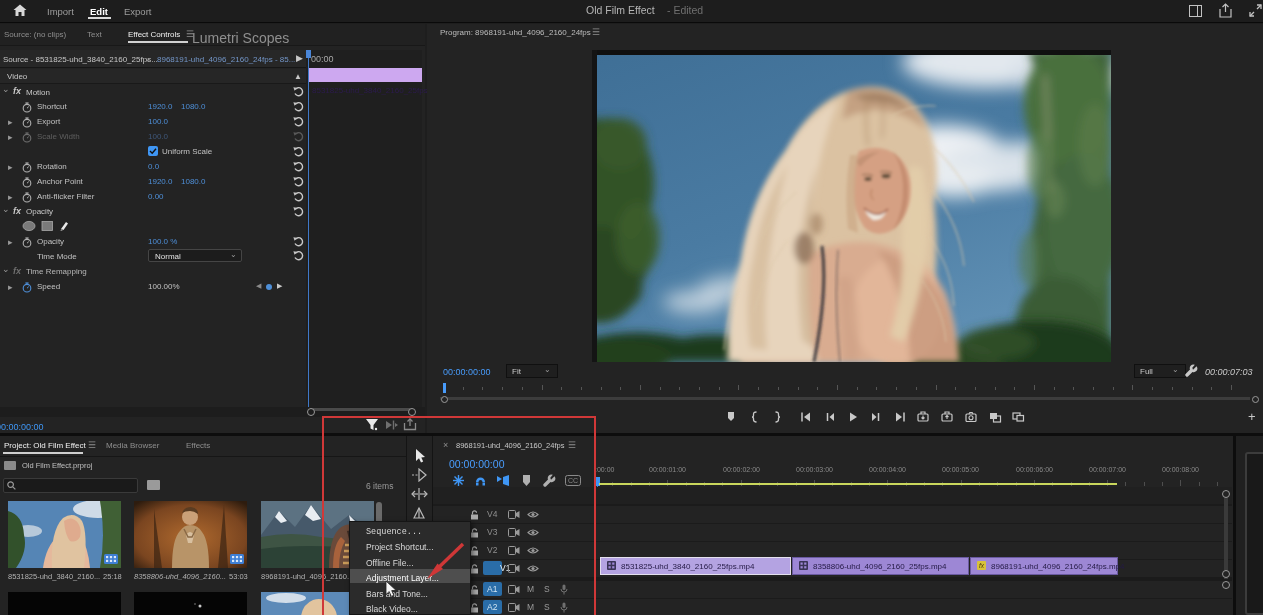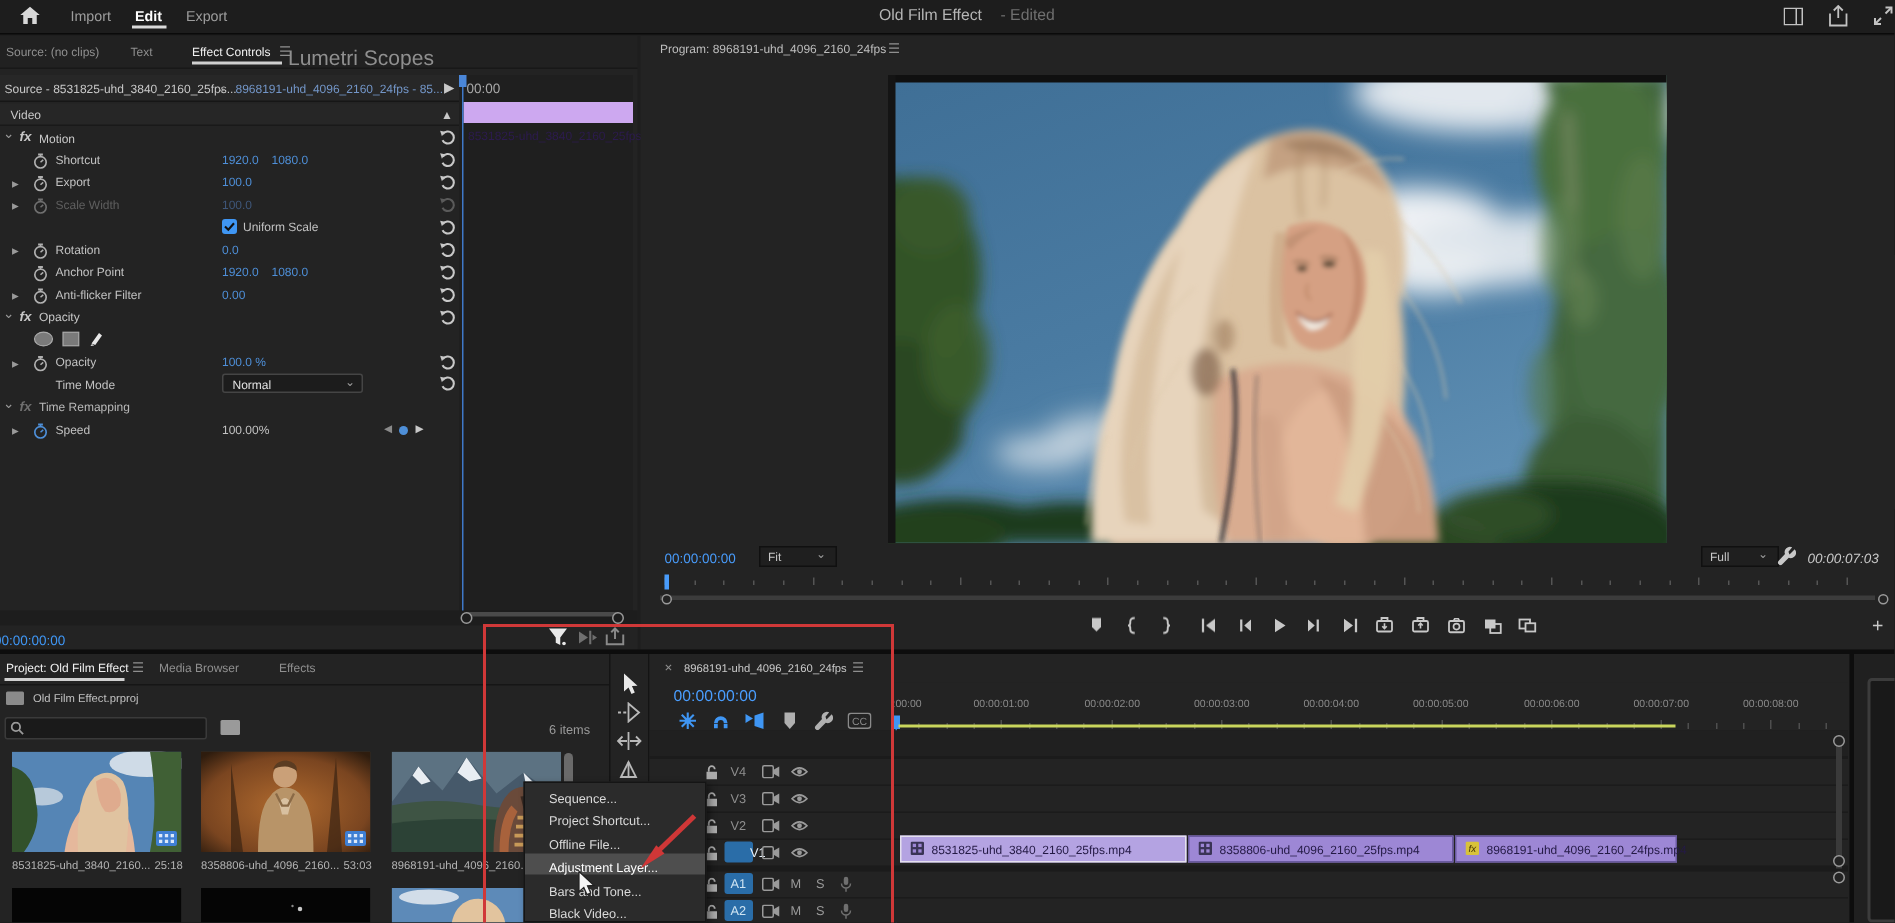--- a/index.html
+++ b/index.html
@@ -549,21 +549,21 @@
 <rect x="2" y="2" width="2.2" height="2.2" fill="#dce8f8"></rect>
       <rect x="5.9" y="2" width="2.2" height="2.2" fill="#dce8f8"></rect>
       <rect x="9.8" y="2" width="2.2" height="2.2" fill="#dce8f8"></rect>
 <rect x="2" y="5.8" width="2.2" height="2.2" fill="#dce8f8"></rect>
       <rect x="5.9" y="5.8" width="2.2" height="2.2" fill="#dce8f8"></rect>
       <rect x="9.8" y="5.8" width="2.2" height="2.2" fill="#dce8f8"></rect>
 </svg>
 <div class="abs" style="left:376px;top:502px;width:6px;height:34px;background:#6a6a6a;border-radius:3px;"></div>
 <div class="txt" style="left:8px;top:572px;font-size:7.5px;color:#b2b2b2;">8531825-uhd_3840_2160...</div>
 <div class="txt" style="left:103px;top:572px;font-size:7.5px;color:#b2b2b2;">25:18</div>
-<div class="txt" style="left:134px;top:572px;font-size:7.5px;color:#b2b2b2;">8358806-uhd_4096_2160...</div>
+<div class="txt" style="left:134px;top:572px;font-size:7.5px;color:#b2b2b2;font-style:italic;">8358806-uhd_4096_2160...</div>
 <div class="txt" style="left:229px;top:572px;font-size:7.5px;color:#b2b2b2;">53:03</div>
 <div class="txt" style="left:261px;top:572px;font-size:7.5px;color:#b2b2b2;">8968191-uhd_4096_2160...</div>
 <div class="abs" style="left:8px;top:592px;width:113px;height:23px;overflow:hidden;"><svg width="113" height="24" viewBox="0 0 113 24">
         <rect width="113" height="24" fill="#050505"></rect>
       </svg></div>
 <div class="abs" style="left:134px;top:592px;width:113px;height:23px;overflow:hidden;"><svg width="113" height="24" viewBox="0 0 113 24">
         <rect width="113" height="24" fill="#050505"></rect>
         <circle cx="66" cy="14" r="1.5" fill="#c8c8c8"></circle>
         <circle cx="61" cy="12" r="0.8" fill="#888"></circle>
       </svg></div>
@@ -814,21 +814,21 @@
 </div>
 
 <div class="abs" style="left:1233px;top:436px;width:3px;height:179px;background:#0d0d0d;"></div>
 <div class="abs" style="left:1236px;top:436px;width:27px;height:179px;background:#202020;"></div>
 <div class="abs" style="left:1245px;top:452px;width:30px;height:163px;border:2px solid #3c3c3c;border-radius:3px;background:#191919;"></div>
 
 <div class="abs" style="left:322px;top:416px;width:274px;height:199px;border:2px solid #d03838;border-bottom:none;"></div>
 
 <div class="abs" style="left:349px;top:521px;width:122px;height:94px;background:#2b2b2b;border:1px solid #151515;box-shadow:2px 2px 5px rgba(0,0,0,0.5);"></div>
 <div class="abs" style="left:350px;top:569px;width:120px;height:14px;background:#4e4e4e;"></div>
-<div class="txt" style="left:366px;top:526.5px;font-size:8.5px;color:#dadada;">Sequence...</div>
+<div class="txt" style="left:366px;top:526.5px;font-size:8.5px;color:#dadada;font-family:Liberation Mono, monospace;">Sequence...</div>
 <div class="txt" style="left:366px;top:542.0px;font-size:8.5px;color:#dadada;">Project Shortcut...</div>
 <div class="txt" style="left:366px;top:557.5px;font-size:8.5px;color:#dadada;">Offline File...</div>
 <div class="txt" style="left:366px;top:573.0px;font-size:8.5px;color:#ffffff;">Adjustment Layer...</div>
 <div class="txt" style="left:366px;top:588.5px;font-size:8.5px;color:#dadada;">Bars and Tone...</div>
 <div class="txt" style="left:366px;top:604.0px;font-size:8.5px;color:#dadada;">Black Video...</div>
 
 <svg class="abs" style="left:422px;top:538px;" width="48" height="46" viewBox="0 0 48 46">
   <line x1="41" y1="6" x2="13" y2="33" stroke="#cf3737" stroke-width="3.4"></line>
   <path d="M5 41 L21 31 L15.5 25.5 Z" fill="#cf3737"></path>
 </svg>

